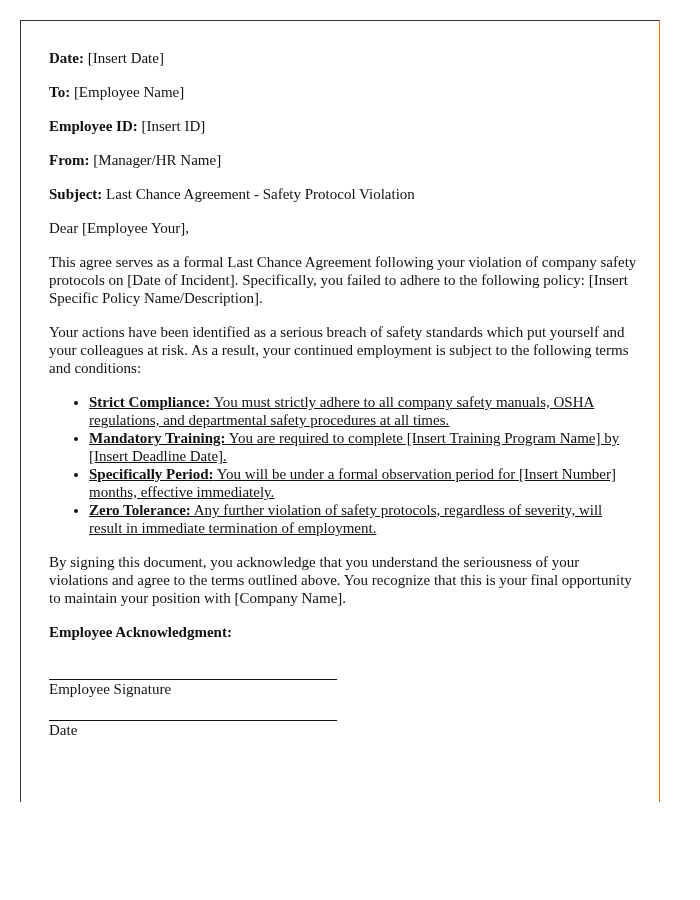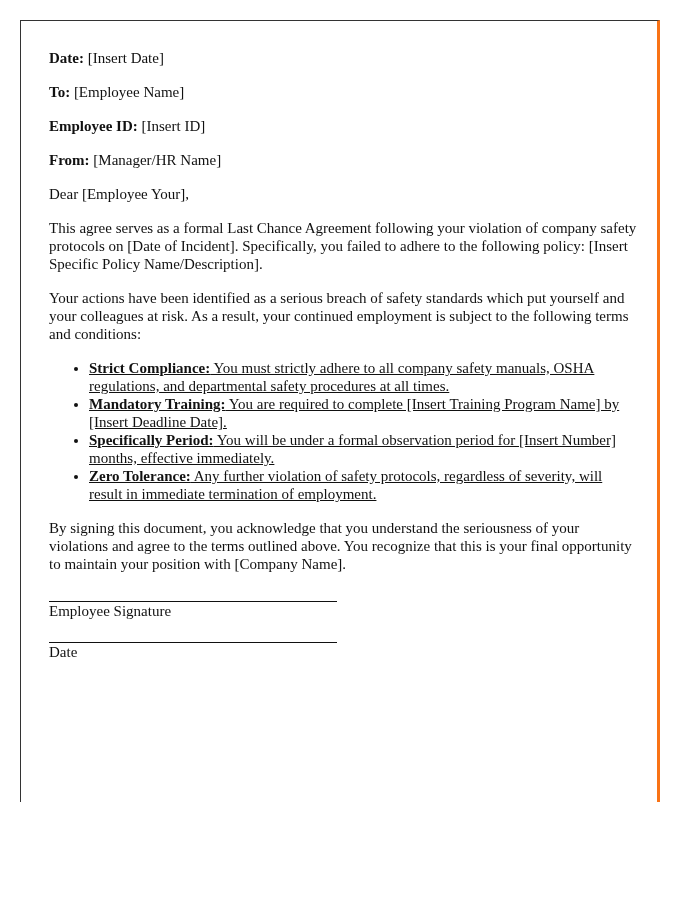--- a/index.html
+++ b/index.html
@@ -1,55 +1,57 @@
 <!DOCTYPE html>
 <html><head>
   <meta charset="utf-8">
   <style>
     html, body { margin: 0; padding: 0; background: #ffffff; }
     body { width: 700px; height: 900px; position: relative; overflow: hidden; }
     .page {
       position: absolute; left: 20px; top: 20px; width: 640px; height: 782px;
-      border-left: 1px solid #333; border-right: 3px solid #f97316; border-top: 1px solid #333;
+      border-left: 1px solid #333; border-right: 1px solid #f97316; border-top: 1px solid #333;
       box-sizing: border-box; overflow: hidden;
       font-family: "Liberation Serif", "DejaVu Serif", serif;
       font-size: 15px; line-height: 18px; color: #111;
     }
     .content { position: absolute; left: 28px; top: 28px; width: 590px; }
     p { margin: 0 0 16px 0; }
     b { font-weight: bold; }
     ul { margin: 0 0 16px 0; padding-left: 40px; }
     li { margin: 0; text-decoration: underline; }
-    .sig-block { margin-top: 28px; }
+    .sig-block { margin-top: 38px; }
     .sig-line { width: 288px; border-bottom: 1px solid #111; height: 0; margin: 0; }
     .sig-label { margin: 0 0 22px 0; }
   </style>
 </head>
 <body>
 
 <div class="page">
   <div class="content">
     <p><b>Date:</b><span> [Insert Date]</span></p>
     <p><b>To:</b><span> [Employee Name]</span></p>
     <p><b>Employee ID:</b><span> [Insert ID]</span></p>
     <p><b>From:</b><span> [Manager/HR Name]</span></p>
+    <p><b>Subject:</b><span> Last Chance Agreement - Safety Protocol Violation</span></p>
 
     <p>Dear [Employee Your],</p>
     <p>This agree serves as a formal Last Chance Agreement following your violation of company safety protocols on [Date of Incident]. Specifically, you failed to adhere to the following policy: [Insert Specific Policy Name/Description].</p>
     <p>Your actions have been identified as a serious breach of safety standards which put yourself and your colleagues at risk. As a result, your continued employment is subject to the following terms and conditions:</p>
 
     <ul>
       <li><b>Strict Compliance:</b><span> You must strictly adhere to all company safety manuals, OSHA regulations, and departmental safety procedures at all times.</span></li>
       <li><b>Mandatory Training:</b><span> You are required to complete [Insert Training Program Name] by [Insert Deadline Date].</span></li>
       <li><b>Specifically Period:</b><span> You will be under a formal observation period for [Insert Number] months, effective immediately.</span></li>
       <li><b>Zero Tolerance:</b><span> Any further violation of safety protocols, regardless of severity, will result in immediate termination of employment.</span></li>
     </ul>
 
     <p>By signing this document, you acknowledge that you understand the seriousness of your violations and agree to the terms outlined above. You recognize that this is your final opportunity to maintain your position with [Company Name].</p>
 
+    <p><b>Employee Acknowledgment:</b></p>
     <div class="sig-block">
       <div class="sig-line"></div>
       <p class="sig-label">Employee Signature</p>
       <div class="sig-line"></div>
       <p class="sig-label" style="margin-bottom:16px">Date</p>
     </div>
 
   </div>
 </div>
 

